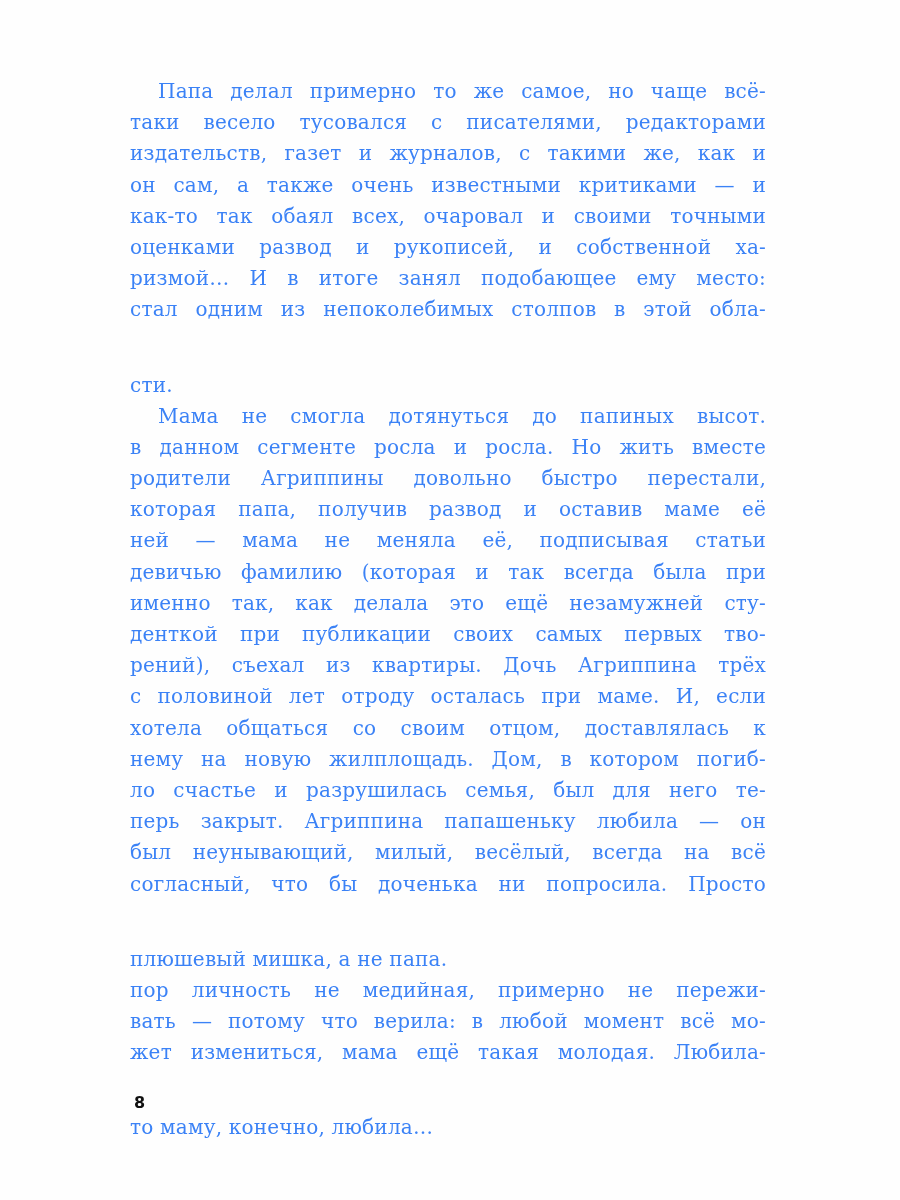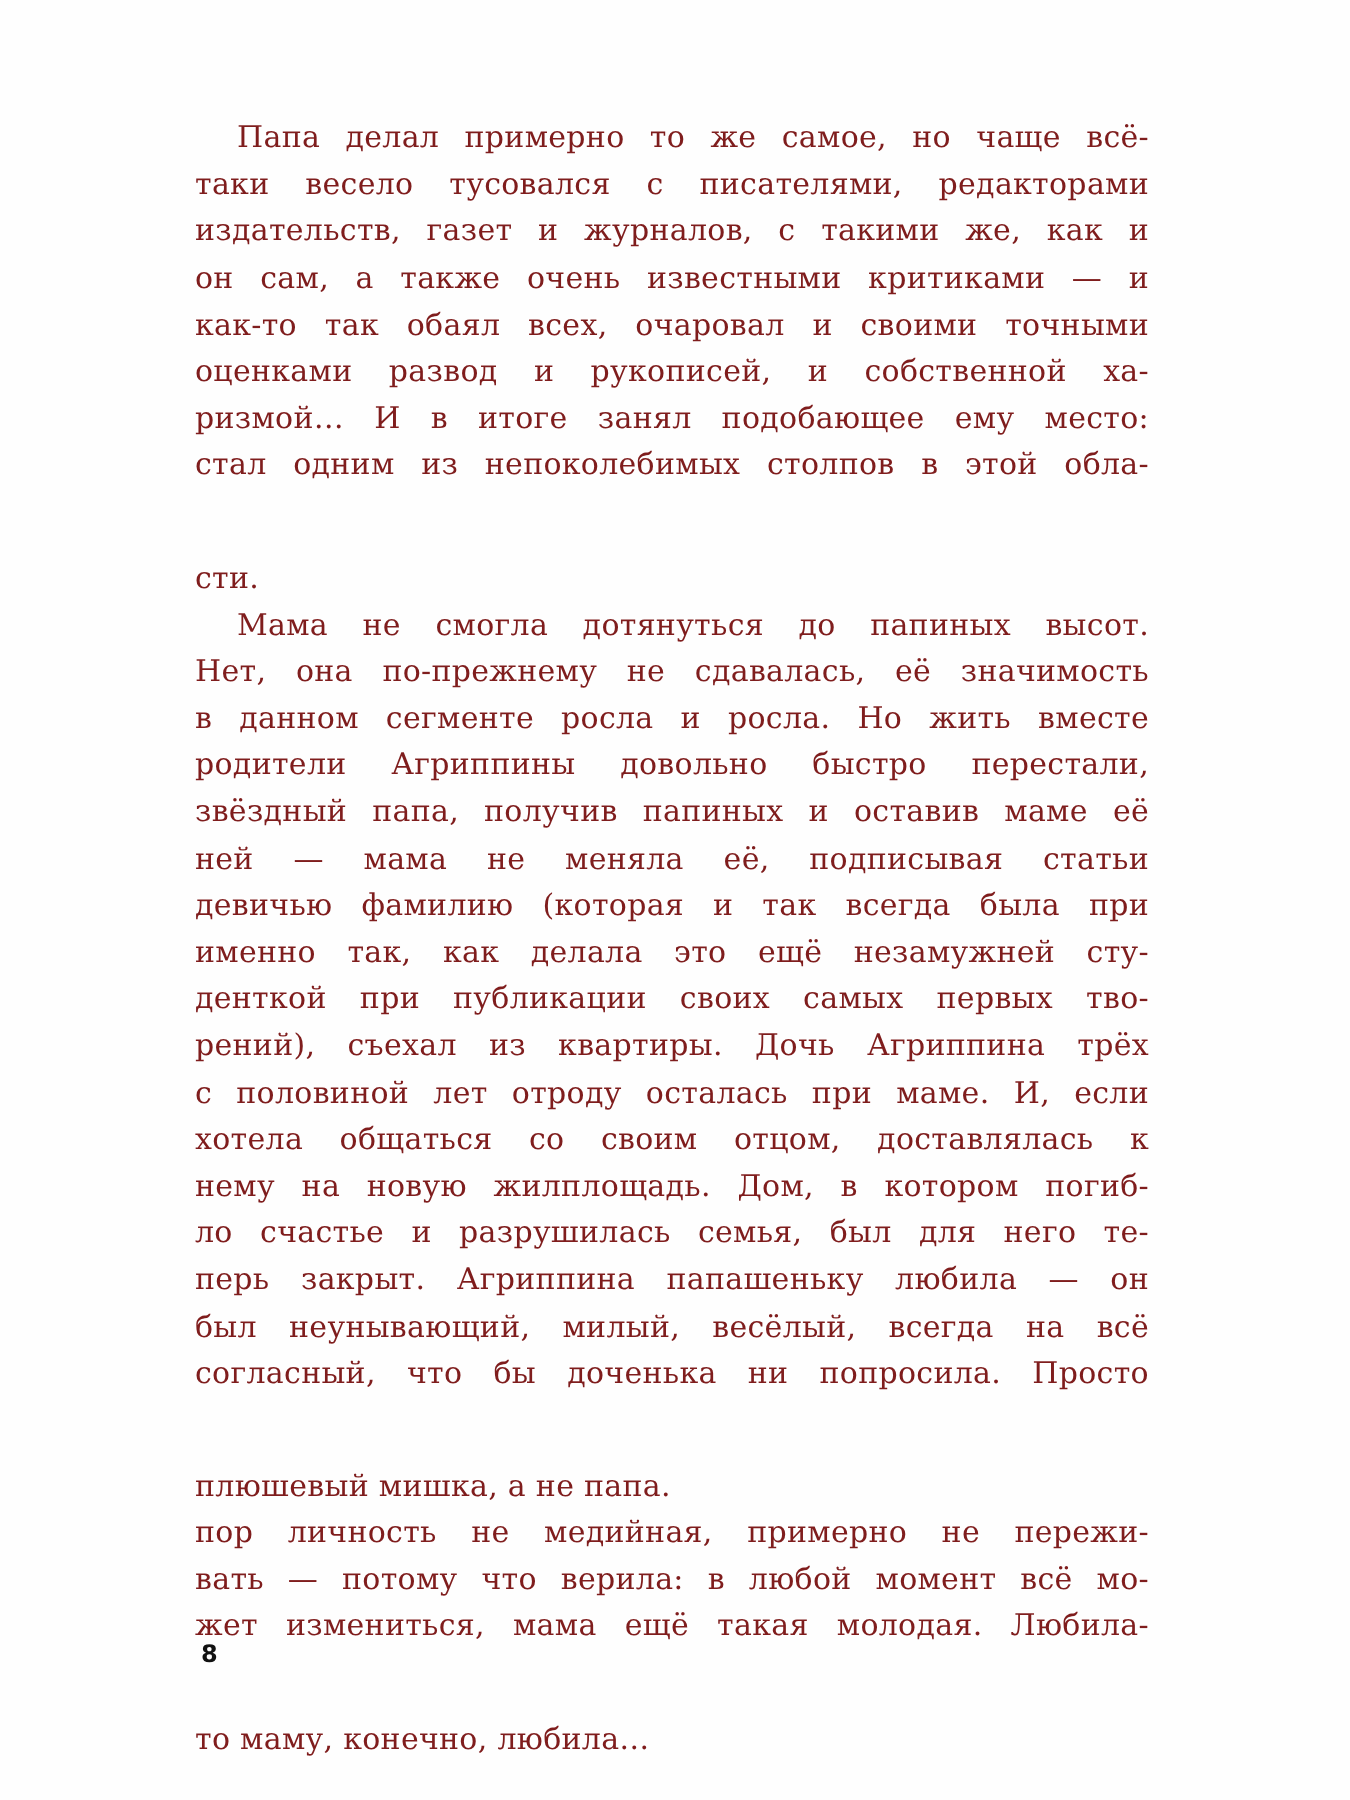--- a/index.html
+++ b/index.html
@@ -13,21 +13,21 @@
     height: 1200px;
     background: #fefefe;
     overflow: hidden;
     font-family: "DejaVu Serif", "Liberation Serif", serif;
   }
   .text-block {
     position: absolute;
     left: 130px;
     top: 76px;
     width: 636px;
-    color: #7f1d1d;
+    color: #3b82f6;
     font-size: 20px;
   }
   .line {
     height: 31.2px;
     line-height: 31.2px;
     text-align: justify;
     text-align-last: justify;
     letter-spacing: 0.2px;
   }
   .line.indent {
@@ -56,24 +56,23 @@
       <div class="line indent">Папа делал примерно то же самое, но чаще всё-</div>
       <div class="line">таки весело тусовался с писателями, редакторами</div>
       <div class="line">издательств, газет и журналов, с такими же, как и</div>
       <div class="line">он сам, а также очень известными критиками — и</div>
       <div class="line">как-то так обаял всех, очаровал и своими точными</div>
       <div class="line">оценками развод и рукописей, и собственной ха-</div>
       <div class="line">ризмой… И в итоге занял подобающее ему место:</div>
       <div class="line">стал одним из непоколебимых столпов в этой обла-</div>
       <div class="line last">сти.</div>
       <div class="line indent">Мама не смогла дотянуться до папиных высот.</div>
-      <div class="line">Нет, она по-прежнему не сдавалась, её значимость</div>
       <div class="line">в данном сегменте росла и росла. Но жить вместе</div>
       <div class="line">родители Агриппины довольно быстро перестали,</div>
-      <div class="line">звёздный папа, получив папиных и оставив маме её</div>
+      <div class="line">которая папа, получив развод и оставив маме её</div>
       <div class="line">ней — мама не меняла её, подписывая статьи</div>
       <div class="line">девичью фамилию (которая и так всегда была при</div>
       <div class="line">именно так, как делала это ещё незамужней сту-</div>
       <div class="line">денткой при публикации своих самых первых тво-</div>
       <div class="line">рений), съехал из квартиры. Дочь Агриппина трёх</div>
       <div class="line">с половиной лет отроду осталась при маме. И, если</div>
       <div class="line">хотела общаться со своим отцом, доставлялась к</div>
       <div class="line">нему на новую жилплощадь. Дом, в котором погиб-</div>
       <div class="line">ло счастье и разрушилась семья, был для него те-</div>
       <div class="line">перь закрыт. Агриппина папашеньку любила — он</div>

